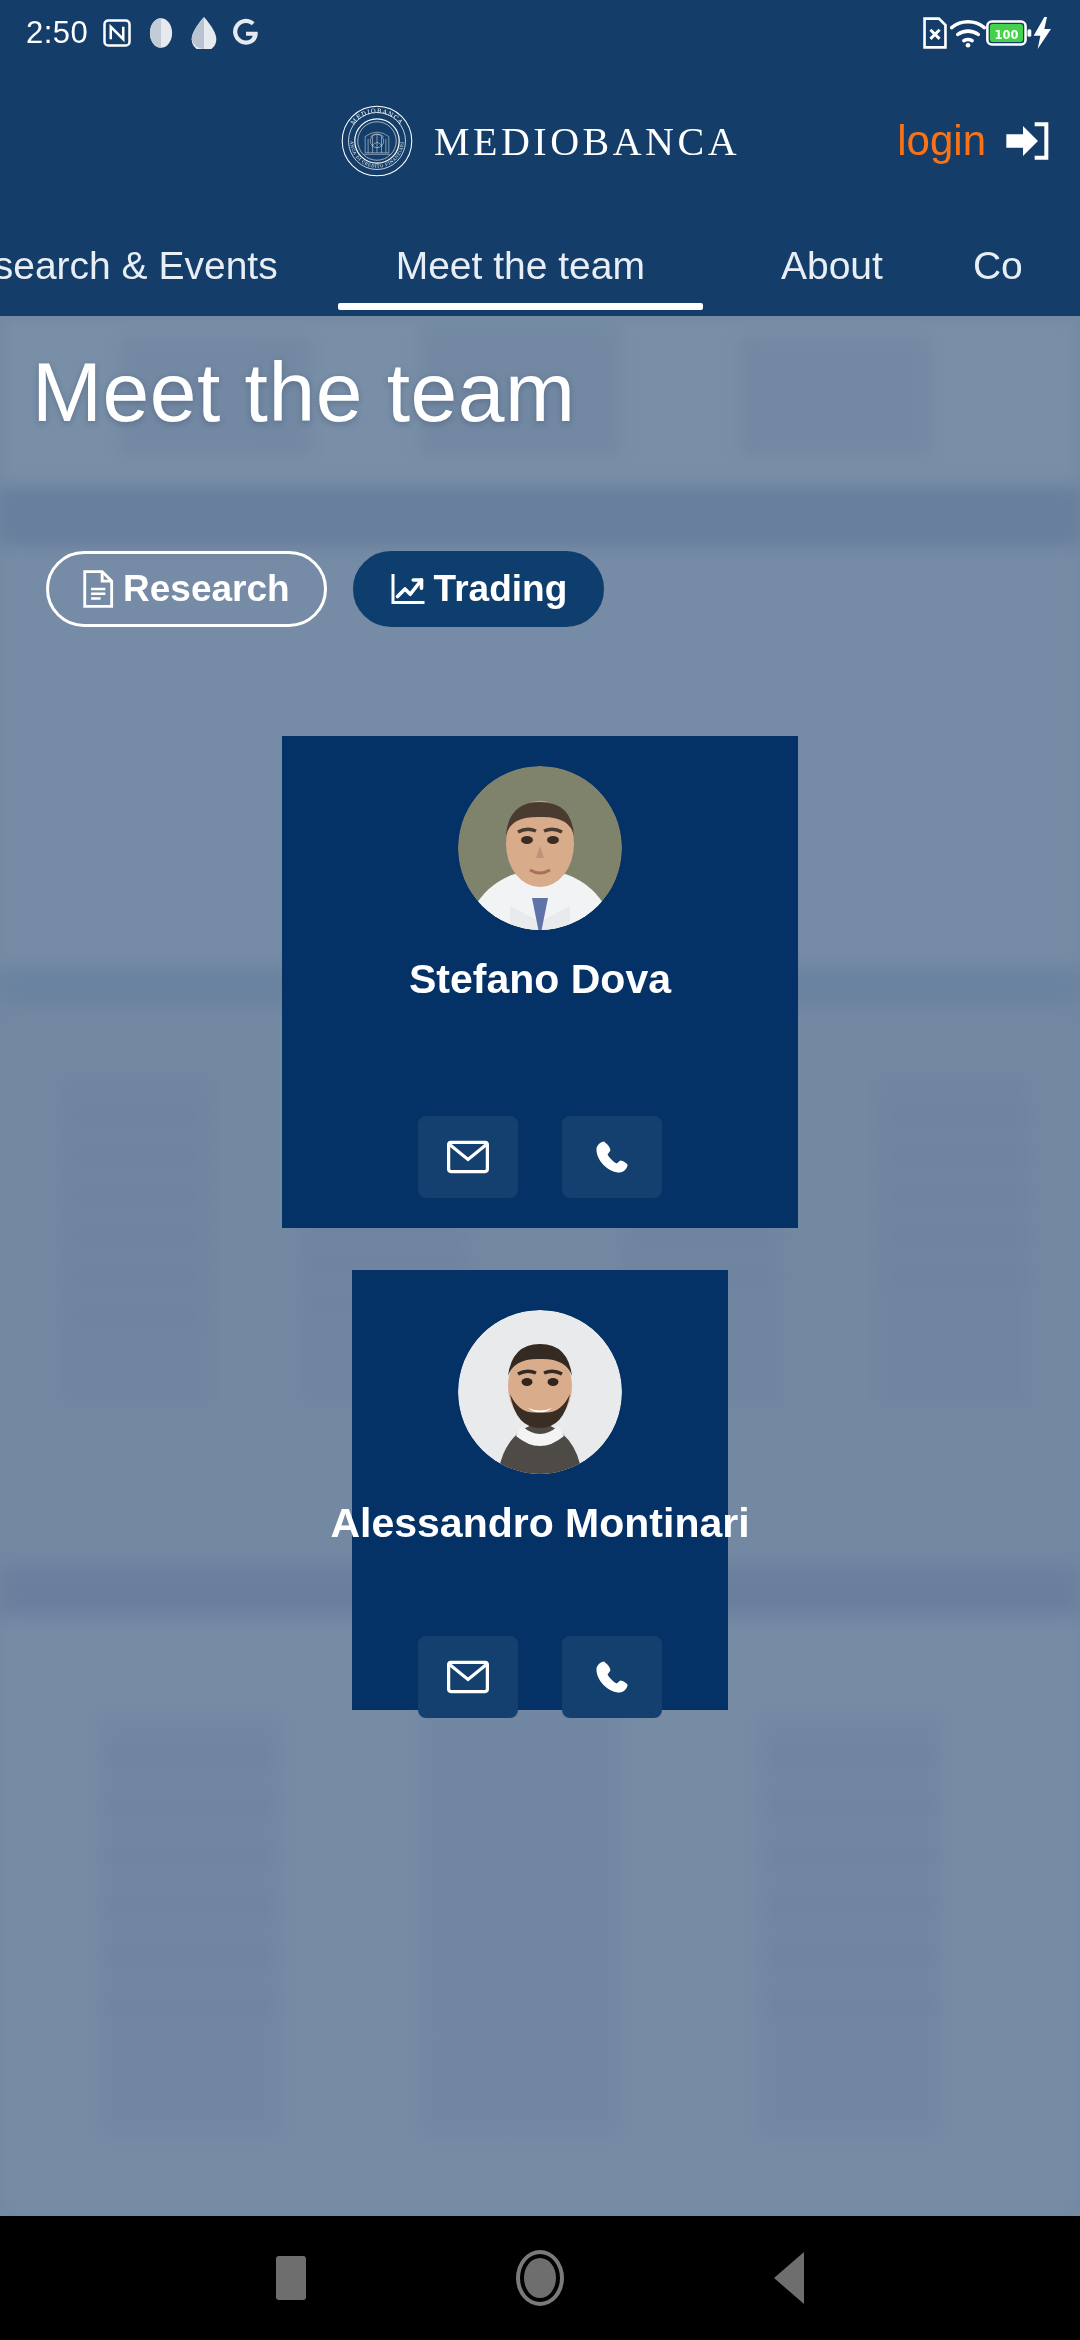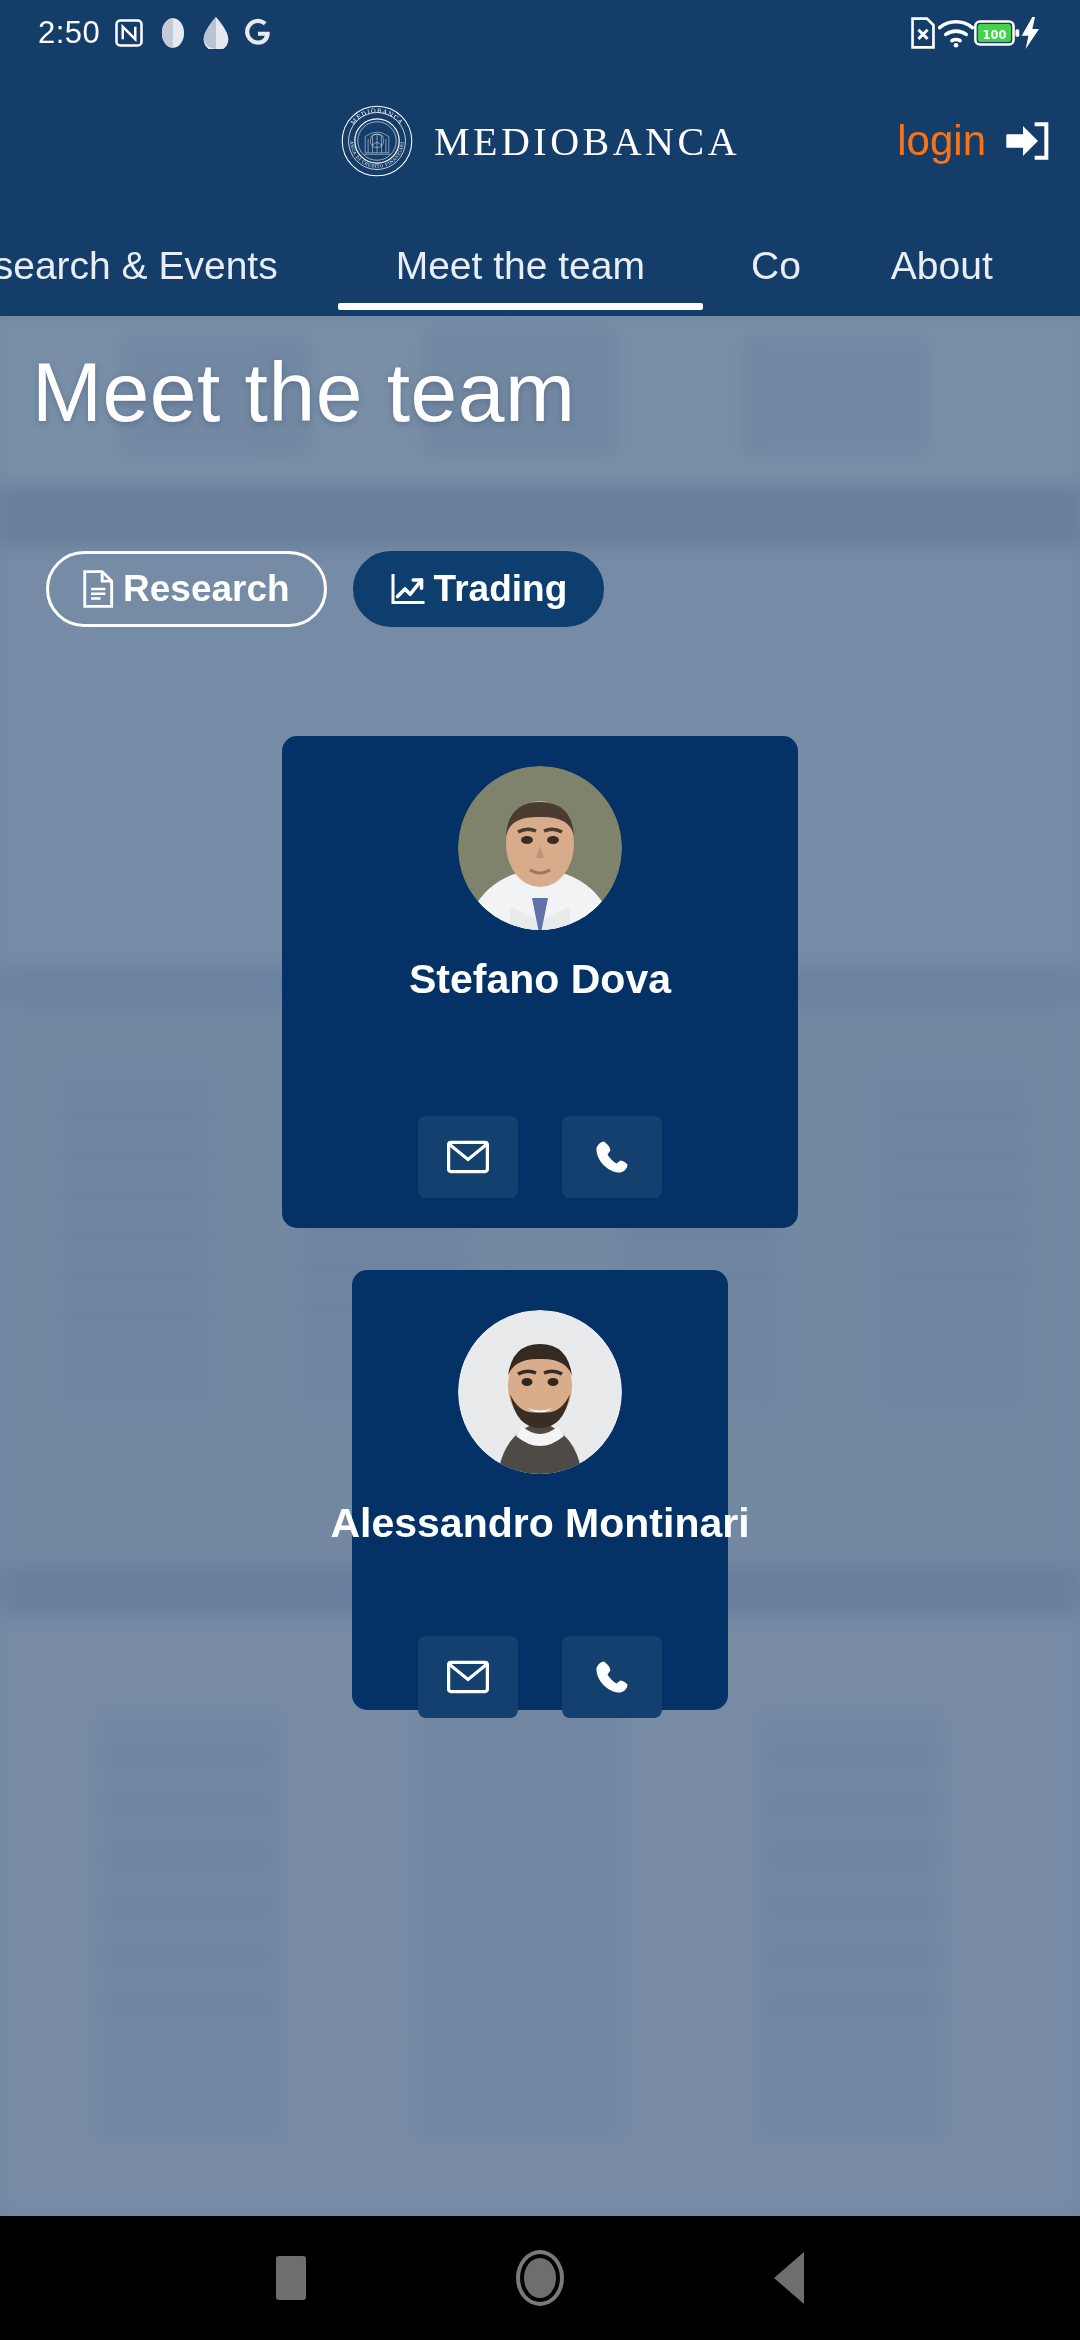--- a/index.html
+++ b/index.html
@@ -7,21 +7,21 @@
   body {
     font-family:"Liberation Sans", sans-serif;
     background:#0c2e56;
     position:relative;
   }
 
   
   .statusbar{
     position:absolute; left:0; top:0; width:1080px; height:66px;
     background:#143E69;
-    display:flex; align-items:center; padding:0 38px;
+    display:flex; align-items:center; padding:0 26px;
     z-index:40;
   }
   .sb-left{ display:flex; align-items:center; gap:14px; }
   .sb-clock{ color:#fff; font-size:31px; letter-spacing:0.5px; }
   .sb-right{ margin-left:auto; display:flex; align-items:center; gap:0; }
   .ico{ display:inline-block; line-height:0; }
 
   
   .header{
     position:absolute; left:0; top:66px; width:1080px; height:150px;
@@ -88,21 +88,21 @@
     background:transparent; white-space:nowrap;
   }
   .chip.active{ background:#0e3e6e; border-color:#0e3e6e; }
 
   
   .cards{ position:absolute; left:0; top:420px; width:1080px; }
   .card{
     background:#043266;
     margin:0 auto 42px auto;
     position:relative;
-    display:flex; flex-direction:column; align-items:center;border-radius:15px;
+    display:flex; flex-direction:column; align-items:center;
   }
   .card.c1{ width:516px; height:492px; padding-top:30px; }
   .card.c2{ width:376px; height:440px; padding-top:40px; }
 
   .avatar{
     width:164px; height:164px; border-radius:50%;
     overflow:hidden; flex:0 0 auto;
   }
   .card.c2 .avatar{ width:164px; height:164px; }
 
@@ -244,25 +244,25 @@
   </div>
 </div>
 
 <div class="tabbar">
   <div class="tab first">
     <span>esearch &amp; Events</span>
   </div>
   <div class="tab active" style="padding:0 76px;">
     <span>Meet the team</span>
   </div>
+  <div class="tab" style="padding:0 60px;">
+    <span>About</span>
+  </div>
   <div class="tab" style="padding:0 30px;">
     <span>Co</span>
-  </div>
-  <div class="tab" style="padding:0 60px;">
-    <span>About</span>
   </div>
 </div>
 
 <div class="page">
 
   <div class="bg-art">
     <svg width="1080" height="1900" viewBox="0 0 1080 1900" preserveAspectRatio="none">
       <rect width="1080" height="1900" fill="#718aa4"></rect>
       <rect y="0" width="1080" height="170" fill="#8096ad"></rect>
       <rect y="170" width="1080" height="60" fill="#60789a"></rect>

